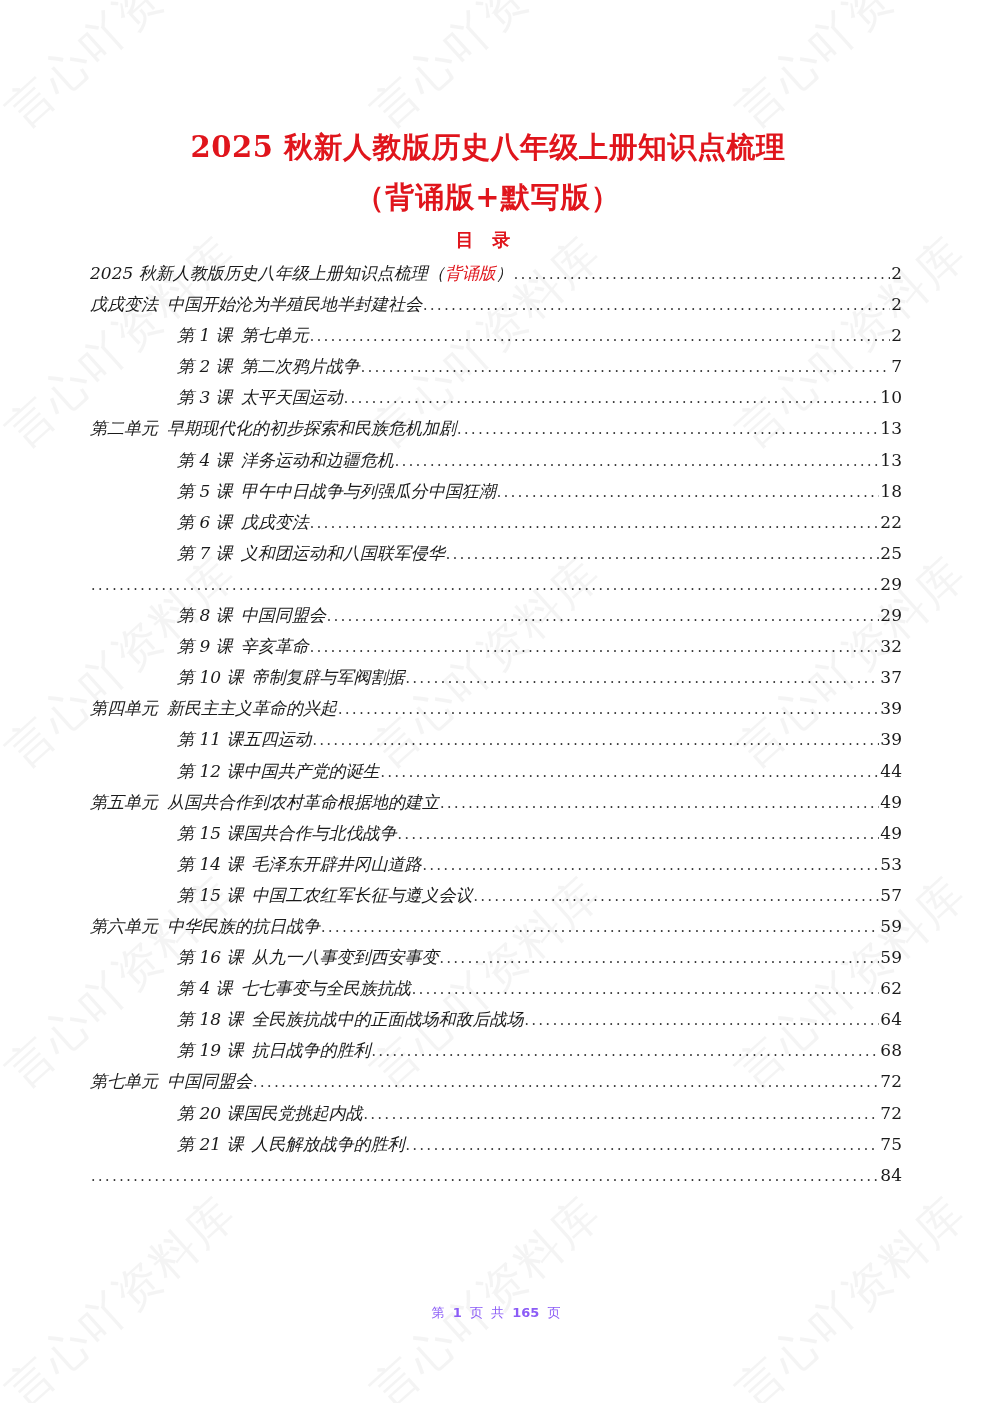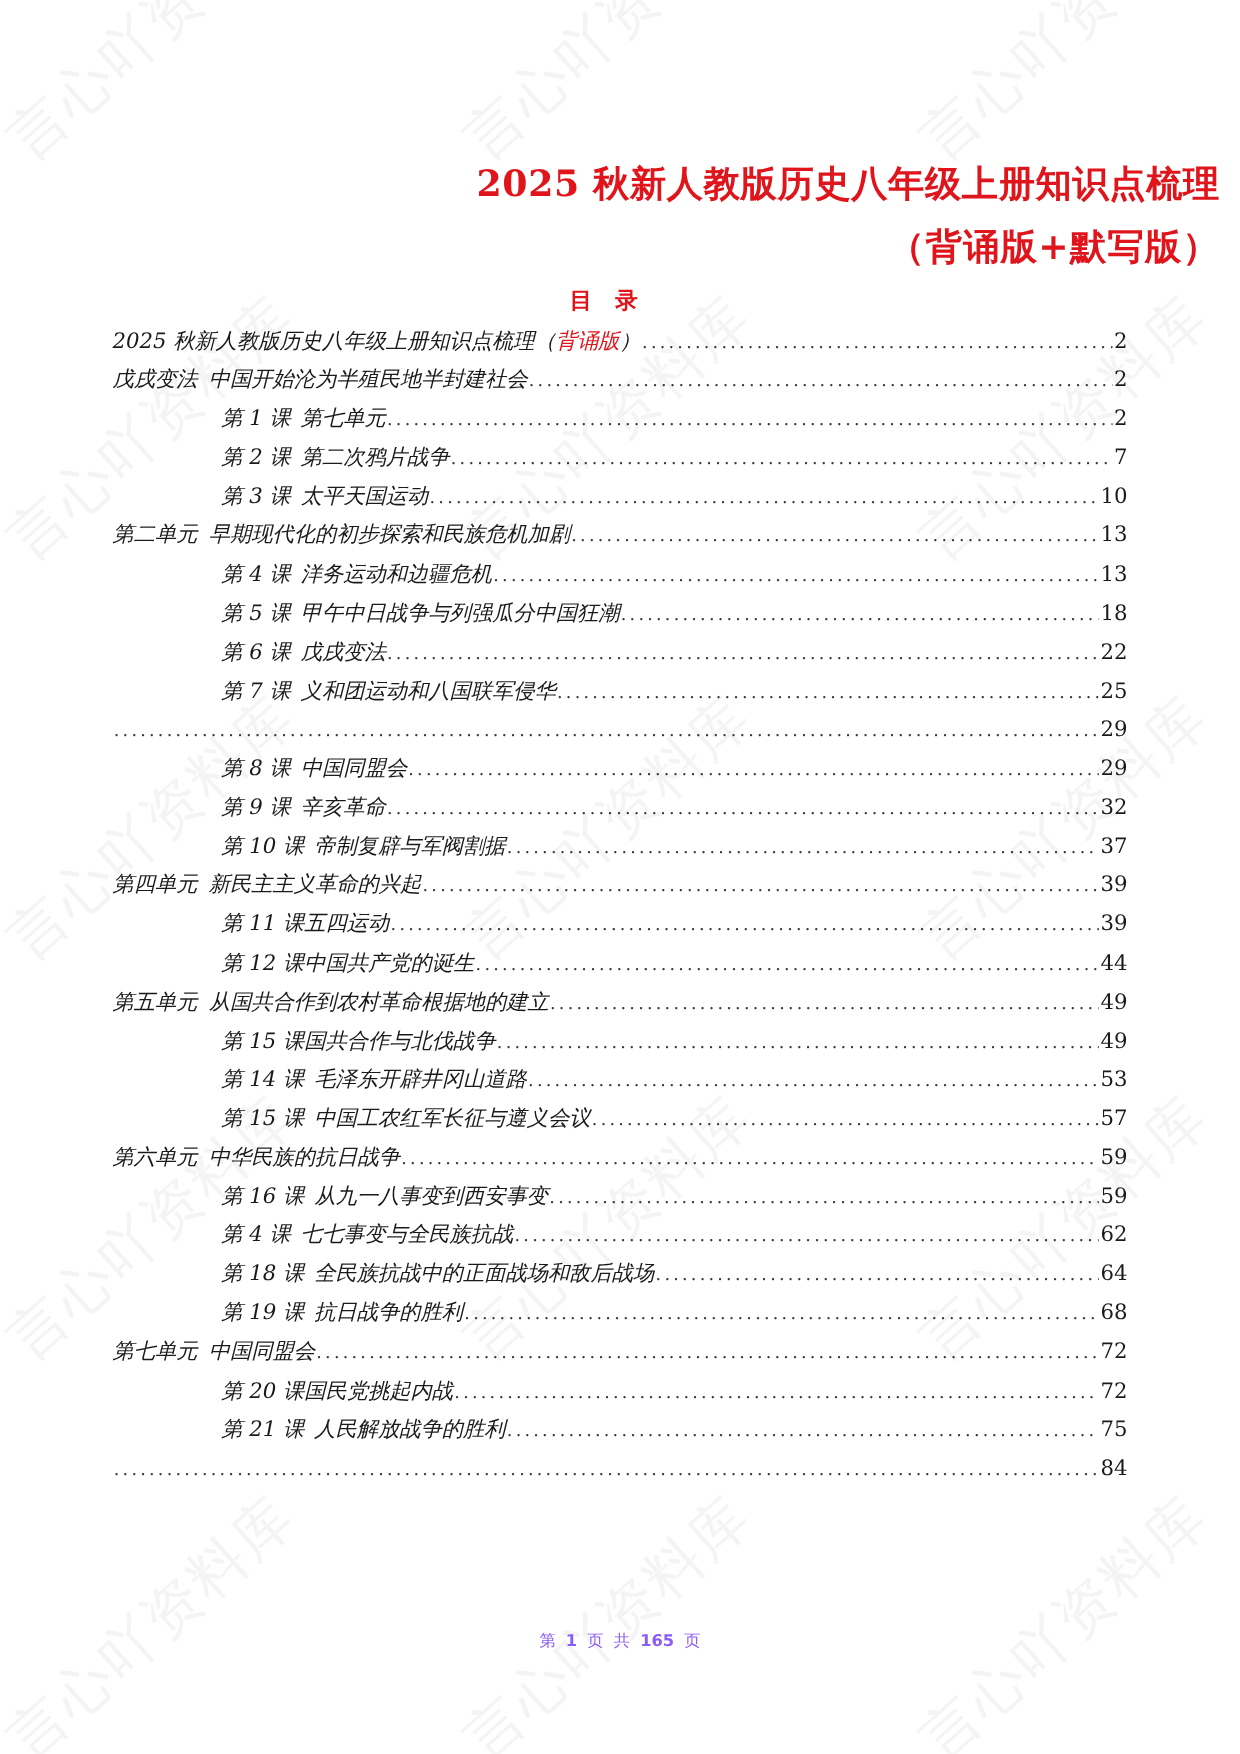--- a/index.html
+++ b/index.html
@@ -33,21 +33,21 @@
   }
   .page {
     position: absolute;
     inset: 0;
     z-index: 1;
   }
   .title {
     position: absolute;
     left: 0;
     width: 976px;
-    text-align: right;
+    text-align: center;
     color: #e0151c;
     font-family: "DejaVu Serif", "Liberation Serif", serif;
     font-weight: bold;
     margin: 0;
   }
   .title-main {
     top: 128px;
     font-size: 29px;
     letter-spacing: 0.5px;
   }

